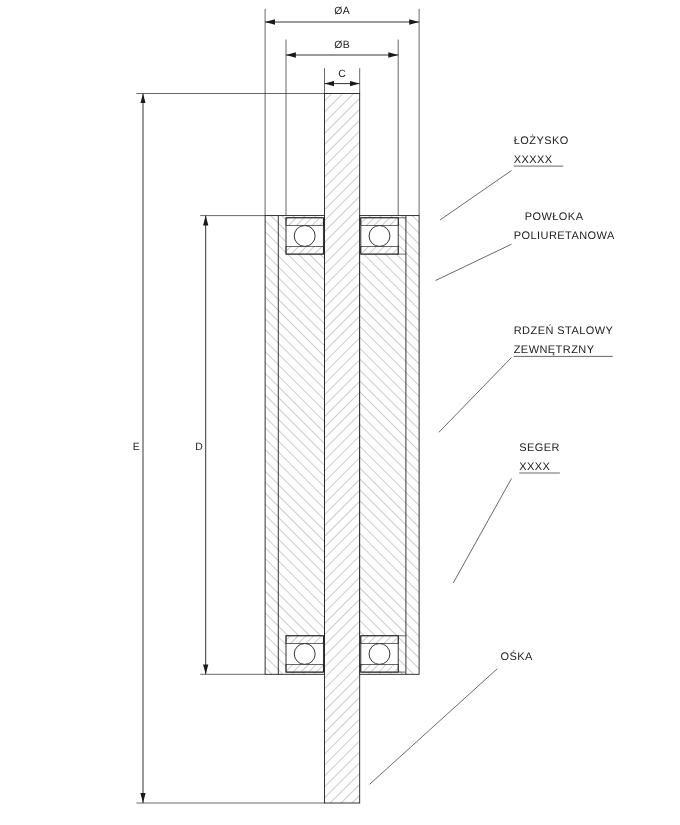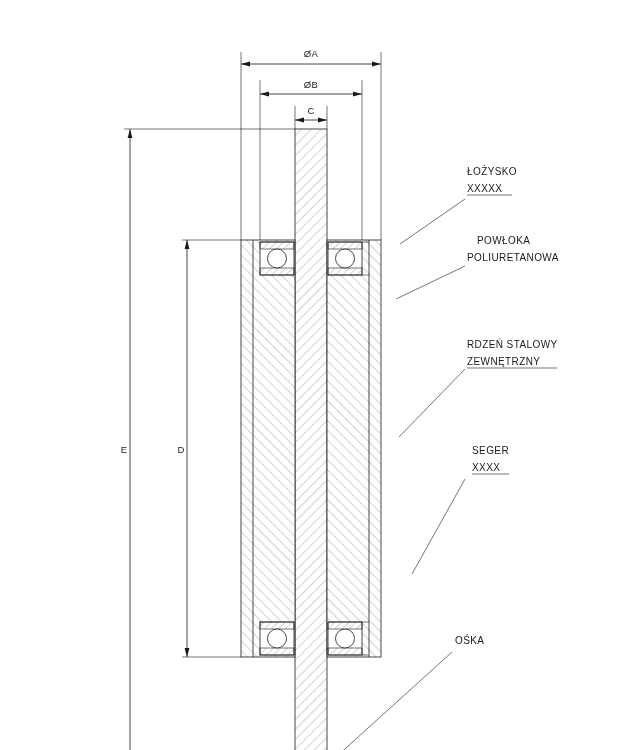--- a/index.html
+++ b/index.html
@@ -11,21 +11,20 @@
     width: 618px;
     height: 750px;
     font-family: "Liberation Sans", sans-serif;
     color: #1a1a1a;
     overflow: hidden;
   }
   #root {
     position: relative;
     width: 618px;
     height: 648px;
-    margin-top: 44px;
   }
   svg.drawing {
     position: absolute;
     left: 0;
     top: 0;
     width: 618px;
     height: 750px;
   }
   .lbl {
     font-family: "Liberation Sans", sans-serif;

